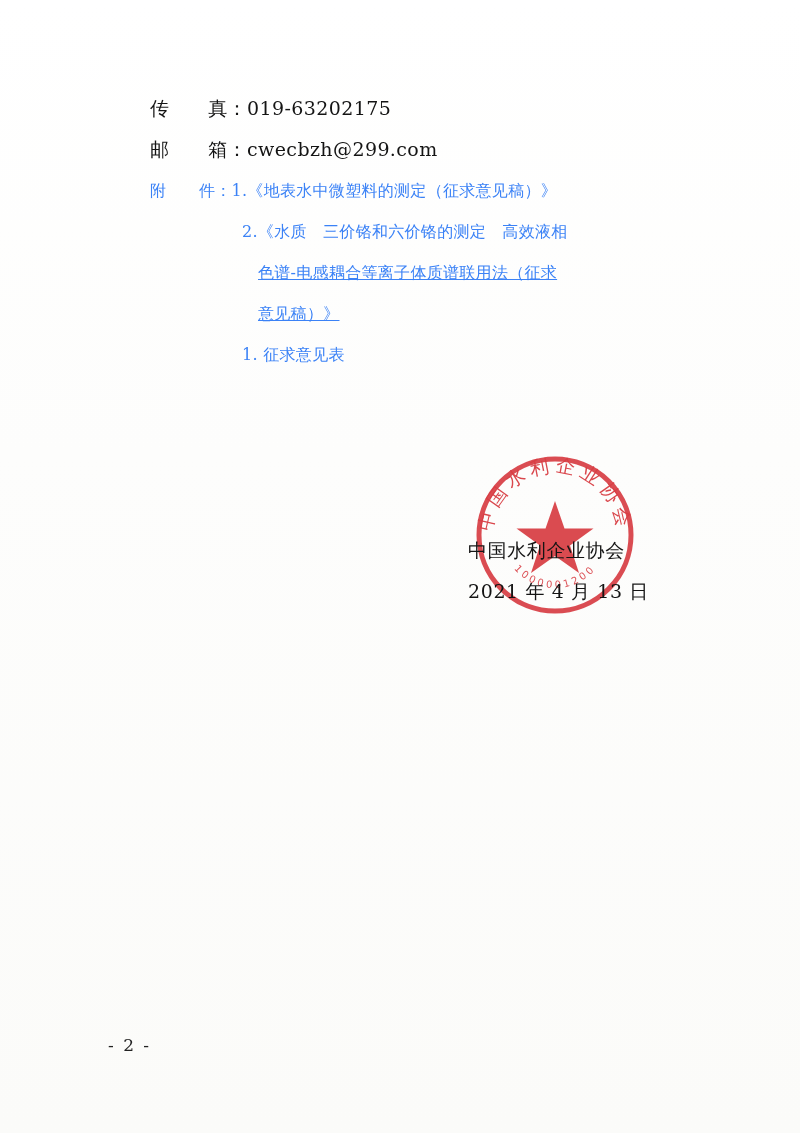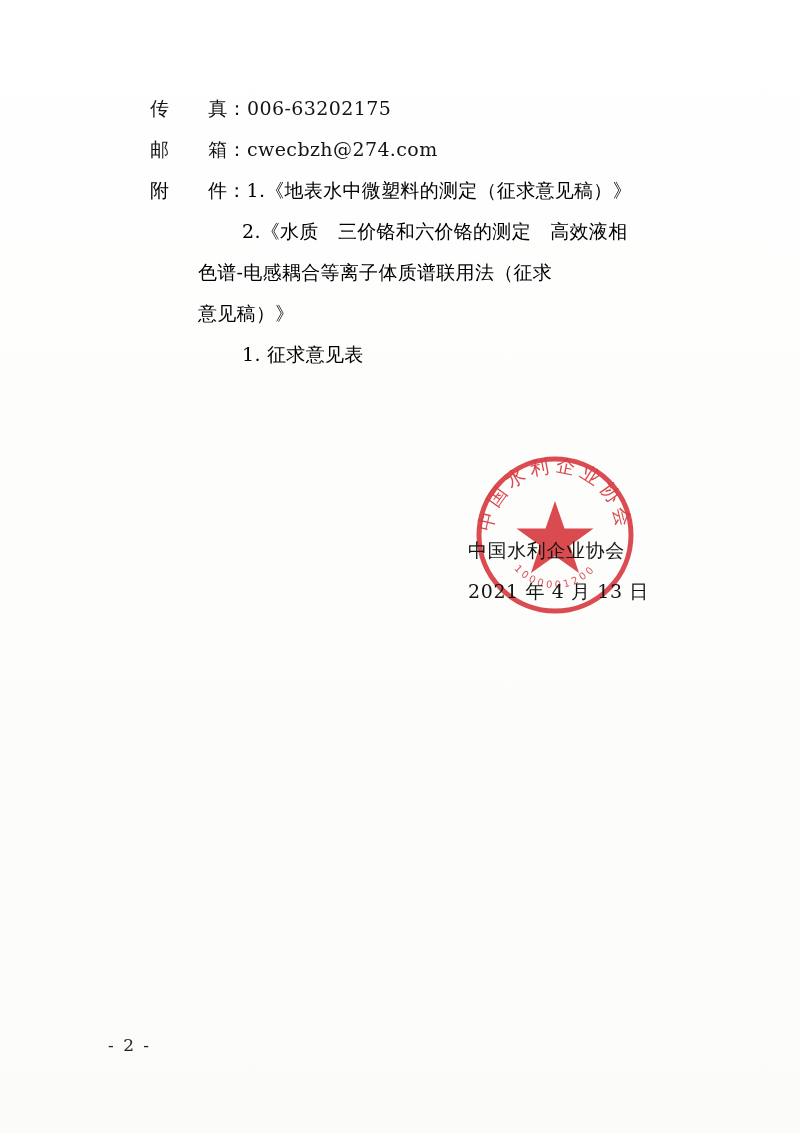--- a/index.html
+++ b/index.html
@@ -46,30 +46,31 @@
 
   .label {
     display: inline-block;
     text-align: center;
   }
 
   .attach-block {
     margin-left: 0;
   }
   .attach-item {
-    font-size: 19px;
+    font-size: 16px;
     line-height: 41px;
     letter-spacing: 0.3px;
-    color: #000000;
+    color: #3b82f6;
   }
   .attach-indent {
     margin-left: 92px;
   }
   .attach-hang {
-    margin-left: 48px;
+    margin-left: 108px;
+    text-decoration: underline;
   }
 
   .sign-block {
     position: absolute;
     left: 468px;
     top: 530px;
     text-align: left;
   }
   .sign-line {
     font-size: 19px;
@@ -105,24 +106,24 @@
     font-family: "DejaVu Serif", "Liberation Serif", serif;
   }
 </style>
 </head>
 <body>
 
 <div class="page">
 
   <div class="content">
 
-    <div class="line"><span class="label">传　　真：</span><span class="email">006-63202175</span></div>
+    <div class="line"><span class="label">传　　真：</span><span class="email">019-63202175</span></div>
 
 
-    <div class="line"><span class="label">邮　　箱：</span><span class="email">cwecbzh@274.com</span></div>
+    <div class="line"><span class="label">邮　　箱：</span><span class="email">cwecbzh@299.com</span></div>
 
     <div class="attach-block">
       <div class="attach-item"><span class="label">附　　件：</span><span>1.《地表水中微塑料的测定（征求意见稿）》</span></div>
       <div class="attach-item attach-indent">2.《水质　三价铬和六价铬的测定　高效液相</div>
       <div class="attach-item attach-hang">色谱-电感耦合等离子体质谱联用法（征求</div>
       <div class="attach-item attach-hang">意见稿）》</div>
       <div class="attach-item attach-indent">1. 征求意见表</div>
     </div>
 
   </div>

